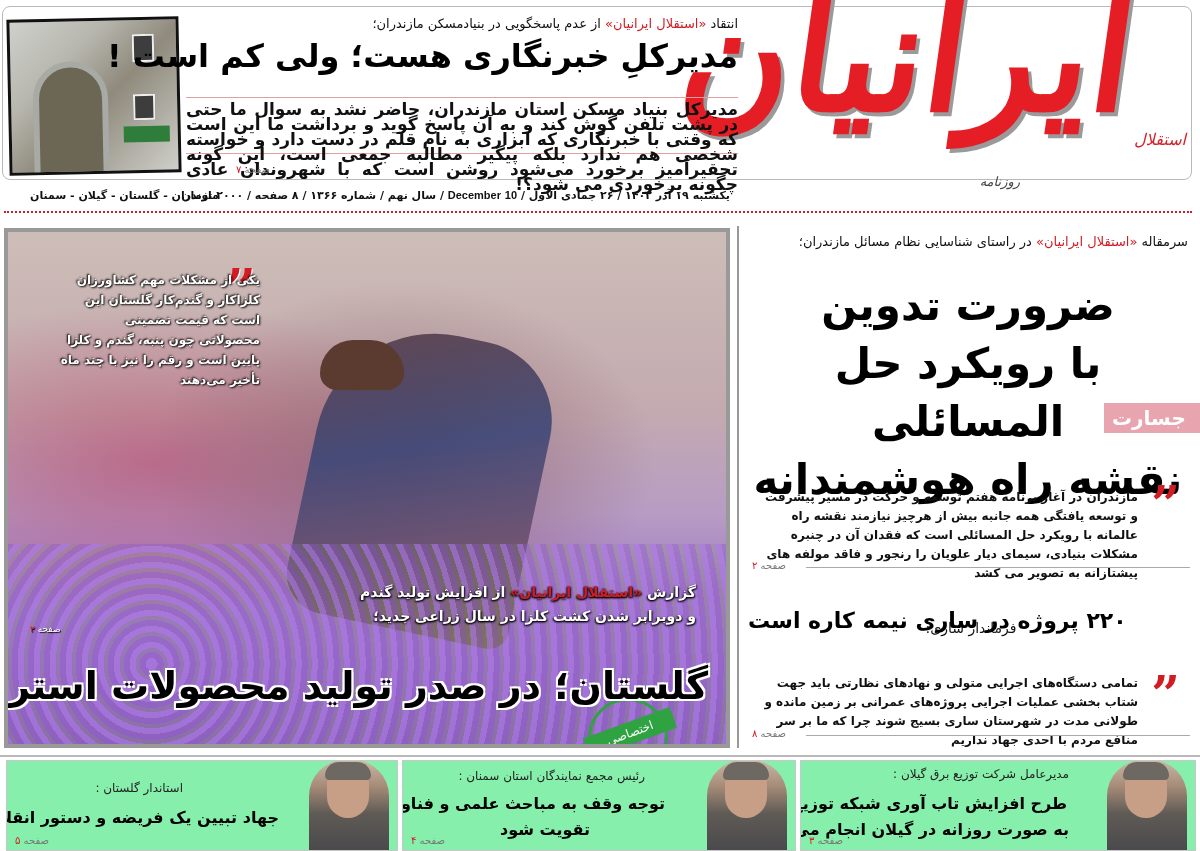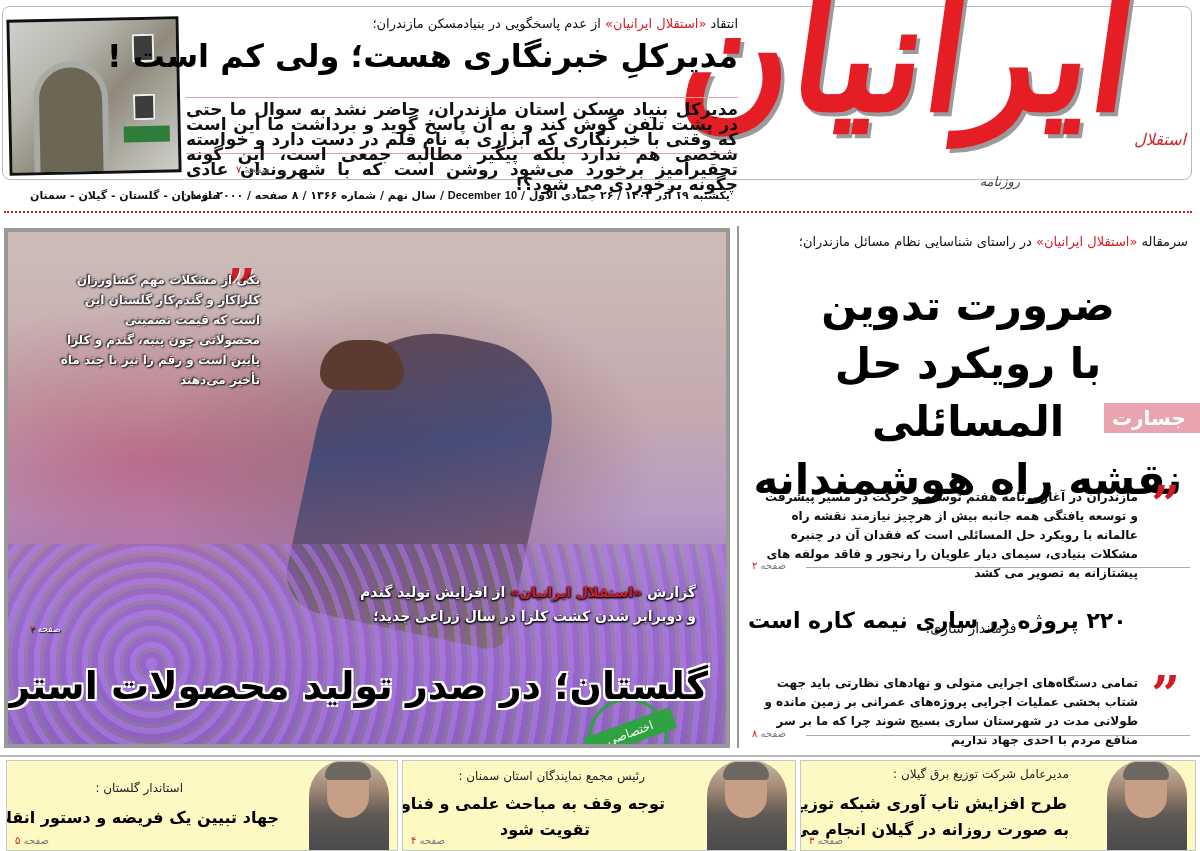--- a/index.html
+++ b/index.html
@@ -68,21 +68,21 @@
 
   .sari-kicker { position: absolute; right: 0; width: 458px; top: 580px; text-align: center; font-size: 14px; color: #111; margin-top: 40px; }
   .sari-headline { position: absolute; right: 12px; width: 440px; top: 608px; text-align: left; font-size: 22px; font-weight: bold; color: #000; white-space: nowrap; letter-spacing: -1px; }
   .sari-quote-mark { right: 20px; top: 670px; font-size: 50px; }
   .sari-lead { position: absolute; right: 62px; top: 674px; width: 380px; font-size: 12px; font-weight: bold; line-height: 19px; text-align: right; color: #111; }
   .sari-page { position: absolute; left: 752px; top: 728px; }
   .sari-rule { position: absolute; left: 806px; right: 10px; top: 735px; height: 1px; background: #aaa; }
 
   
   .bottom-frame { position: absolute; left: 0; right: 0; top: 755px; height: 96px; border-top: 2px solid #b9b9b9; }
-  .bbox { position: absolute; top: 760px; height: 91px; background: #fef9c3; border: 1px solid #c7c7c7; overflow: hidden; }
+  .bbox { position: absolute; top: 760px; height: 91px; background: #86efac; border: 1px solid #c7c7c7; overflow: hidden; }
   .bbox .portrait { position: absolute; right: 8px; bottom: 0; width: 80px; height: 90px; background: linear-gradient(180deg,#c9b8a6 0%,#a48a77 30%,#5f5a55 60%,#4a4a4d 100%); border-radius: 36px 36px 0 0; }
   .bbox .portrait .face { position: absolute; left: 18px; top: 6px; width: 42px; height: 52px; background: #c79f86; border-radius: 20px 20px 24px 24px; }
   .bbox .portrait .hair { position: absolute; left: 16px; top: 2px; width: 46px; height: 18px; background: #6e6862; border-radius: 20px 20px 6px 6px; }
   .bbox .kick { position: absolute; font-size: 12px; color: #222; white-space: nowrap; }
   .bbox .head { position: absolute; font-size: 16px; font-weight: bold; color: #000; text-align: center; line-height: 26px; white-space: nowrap; letter-spacing: -0.5px; }
   .bbox .pref { position: absolute; left: 8px; bottom: 4px; }
 </style>
 </head>
 <body>
 

